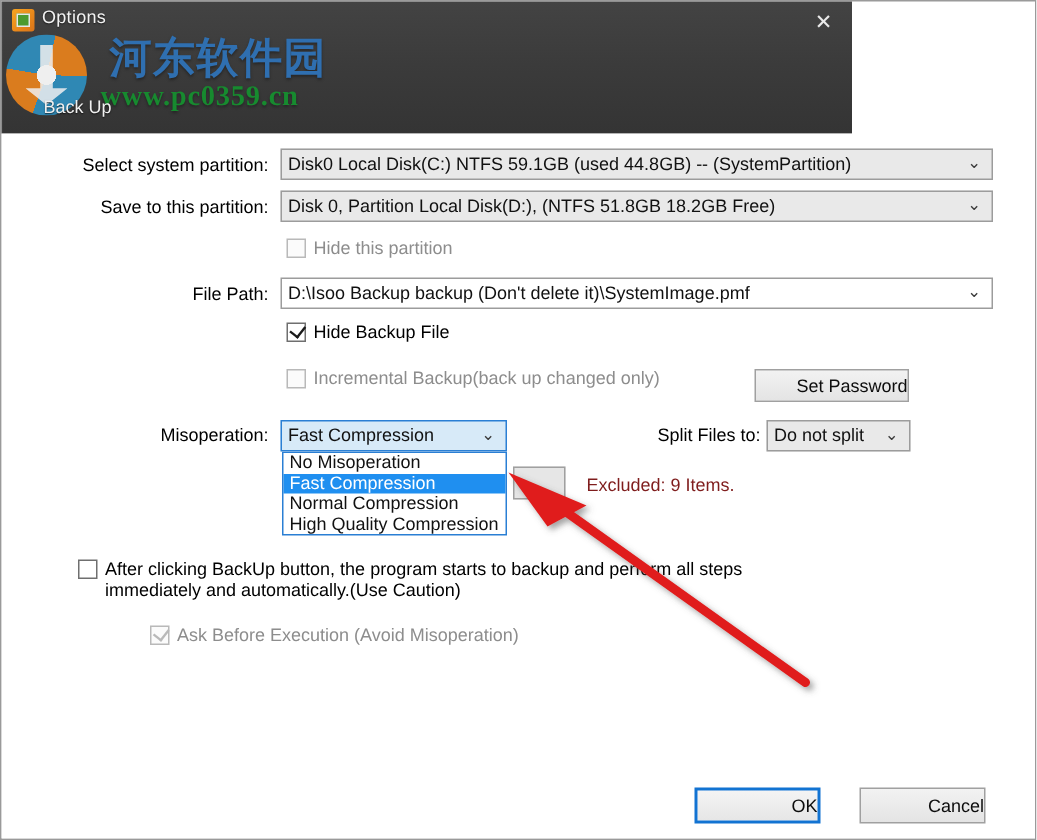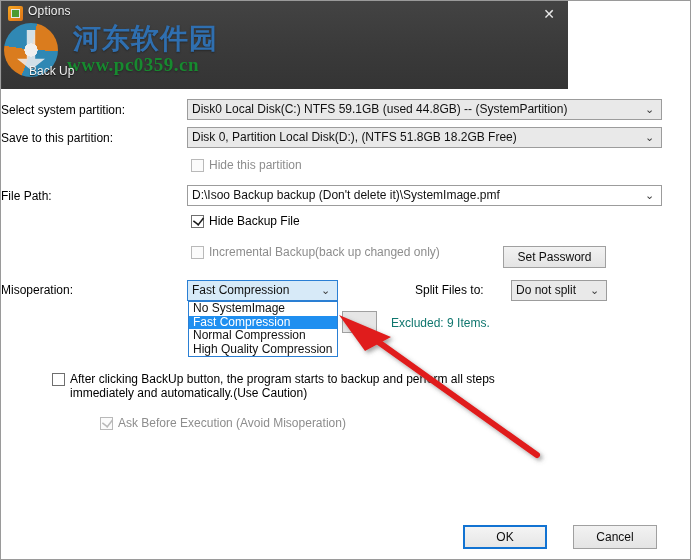--- a/index.html
+++ b/index.html
@@ -107,20 +107,21 @@
   #content {
     position: absolute; left: 0; top: 88px;
     width: 689px; height: 470px;
     background: #ffffff;
   }
 
   .lbl {
     position: absolute;
     font-size: 12px;
     color: #000;
+    text-align: right;
     white-space: nowrap;
   }
 
   
   .combo {
     position: absolute;
     height: 21px;
     background: #e9e9e9;
     border: 1px solid #9c9c9c;
     font-size: 12px;
@@ -189,32 +190,32 @@
   .cb-text.dis { color: #8d8d8d; }
   .cb-text.wrap { white-space: normal; width: 470px; line-height: 14px; }
 
   
   .btn {
     position: absolute;
     background: linear-gradient(180deg,#f2f2f2 0%,#e4e4e4 100%);
     border: 1px solid #a0a0a0;
     font-size: 12px;
     color: #0d0d0d;
-    text-align: center;
+    text-align: right;
     cursor: default;
   }
   .btn.blank { background: #e6e6e6; }
   .btn.default {
     border: 2px solid #1273d2;
     background: linear-gradient(180deg,#f4f4f4 0%,#e6e6e6 100%);
   }
 
   #excluded-text {
     position: absolute;
-    font-size: 12px; color: #0f766e; white-space: nowrap;
+    font-size: 12px; color: #7f1d1d; white-space: nowrap;
   }
 
   
   #arrow { position: absolute; left: 330px; top: 298px; z-index: 60; pointer-events: none; }
 </style>
 </head>
 <body>
 
 <div id="window">
 
@@ -300,21 +301,21 @@
         </div>
       <div class="cb-text dis">Ask Before Execution (Avoid Misoperation)</div>
     </div>
 
     <div class="btn" style="left:572px; top:436px; width:84px; height:24px; line-height:22px;">Cancel</div>
     <div class="btn default" style="left:462px; top:436px; width:84px; height:24px; line-height:20px;">OK</div>
 
   </div>
 
   <div id="dropdown">
-    <div class="opt">No SystemImage</div>
+    <div class="opt">No Misoperation</div>
     <div class="opt sel">Fast Compression</div>
     <div class="opt">Normal Compression</div>
     <div class="opt">High Quality Compression</div>
   </div>
 
   <svg id="arrow" width="230" height="175" viewBox="0 0 230 175">
     <defs>
       <filter id="sh" x="-30%" y="-30%" width="170%" height="170%">
         <feDropShadow dx="2.5" dy="2.5" stdDeviation="2" flood-color="#555" flood-opacity="0.55"></feDropShadow>
       </filter>

